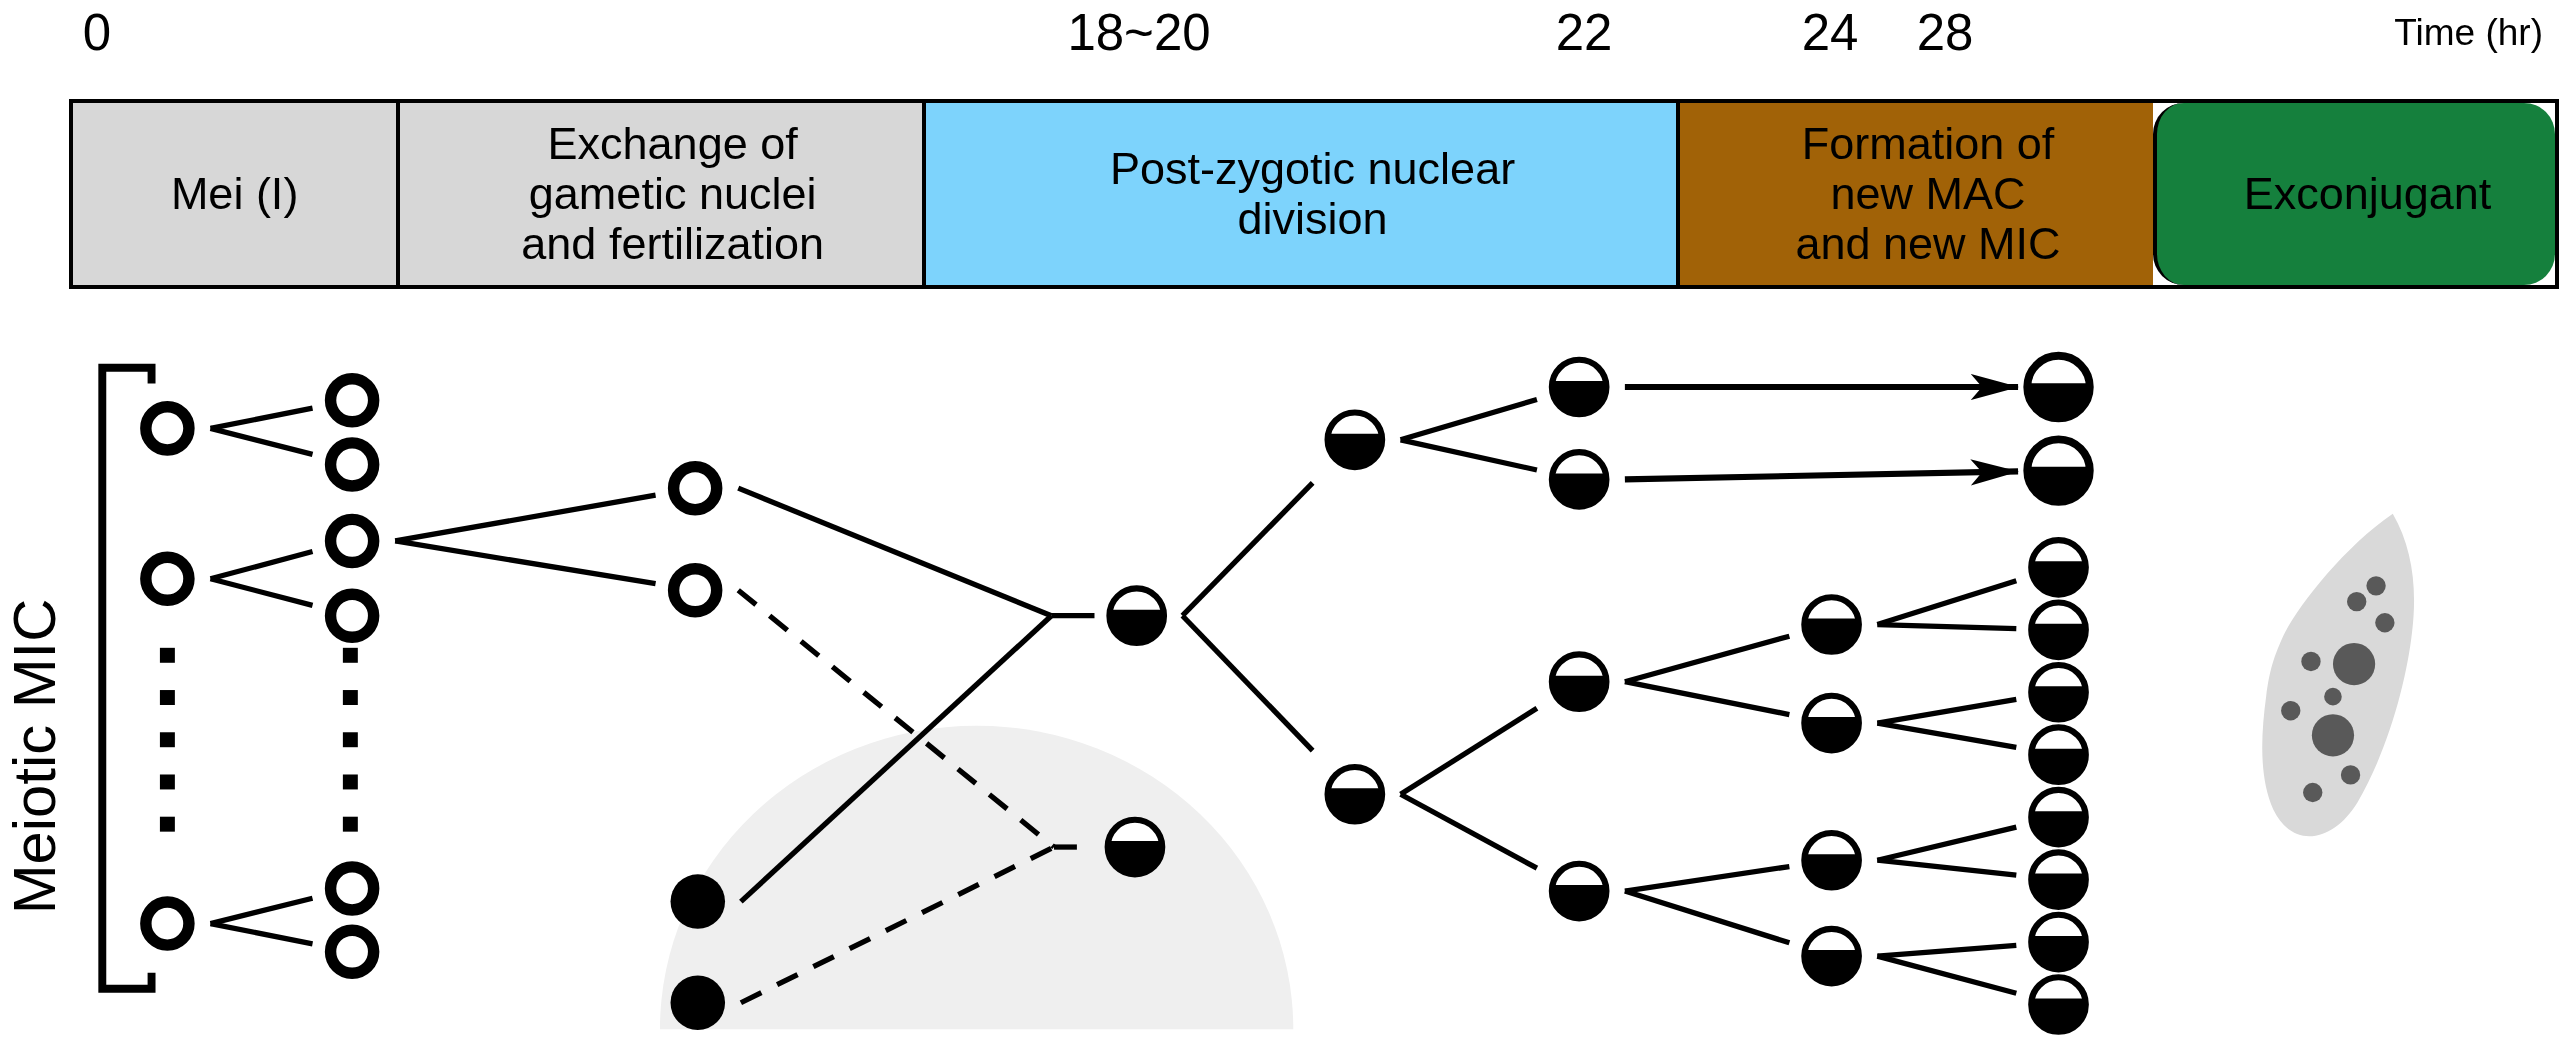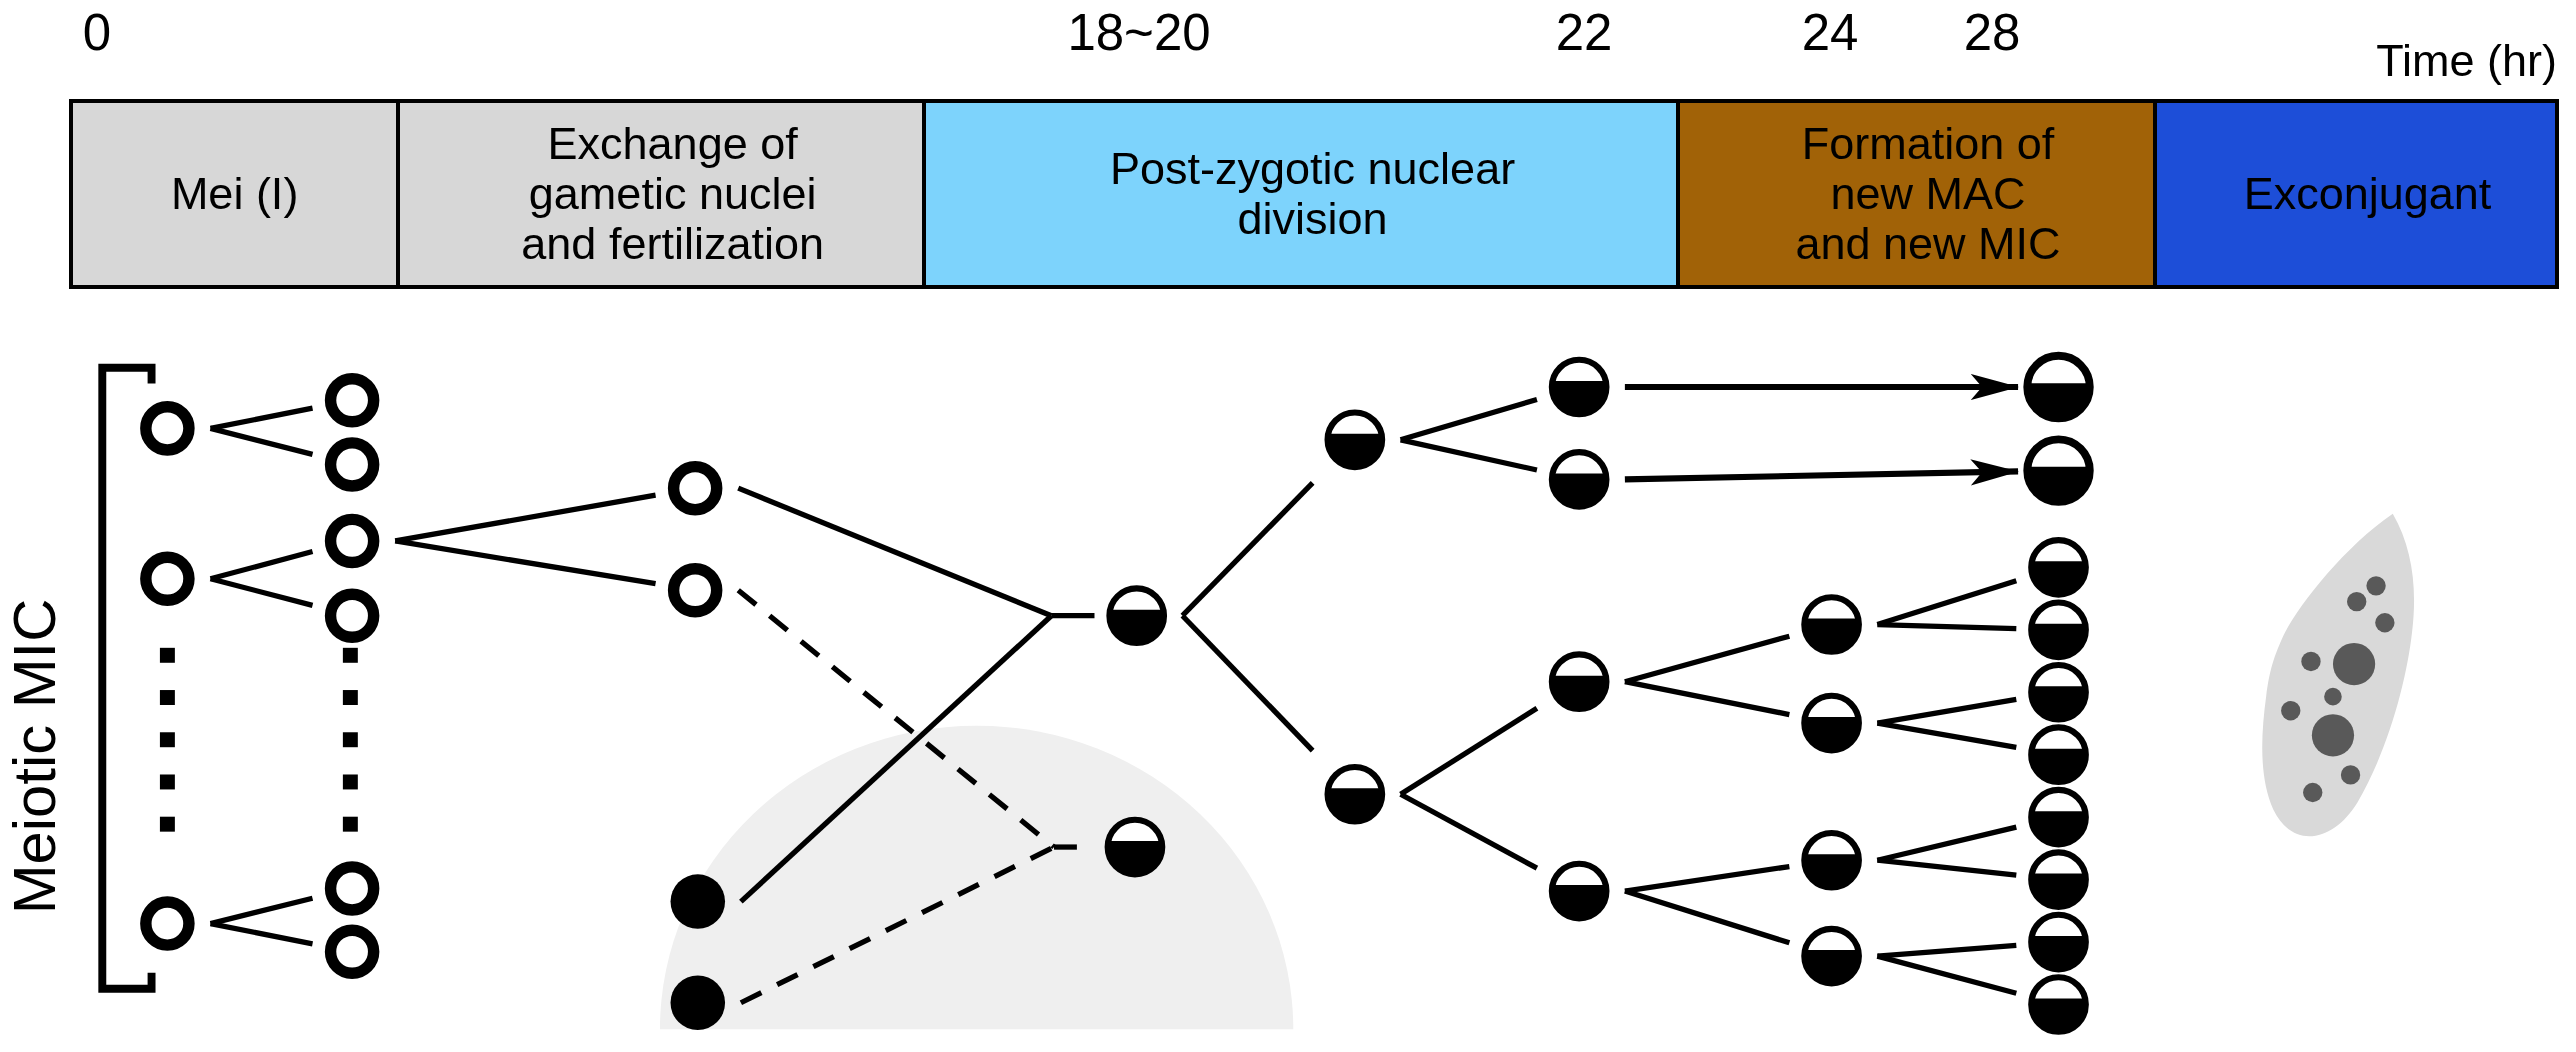--- a/index.html
+++ b/index.html
@@ -3,22 +3,22 @@
 <meta charset="utf-8">
 <style>
   html,body{margin:0;padding:0;background:#ffffff;}
   body{width:2576px;height:1052px;overflow:hidden;
        font-family:"Liberation Sans","DejaVu Sans",sans-serif;color:#000;}
   .page{position:relative;width:2576px;height:1052px;background:#fff;}
 
   
   .tick{position:absolute;top:5.3px;font-size:51px;line-height:56px;
         transform:translateX(-50%);white-space:nowrap;}
-  .t0{left:97px;} .t1{left:1139px;} .t2{left:1584px;} .t3{left:1830px;} .t4{left:1992px;}
-  .axis-label{position:absolute;top:5.3px;right:19px;font-size:45px;line-height:56px;white-space:nowrap;margin-top:28px;}
+  .t0{left:97px;} .t1{left:1139px;} .t2{left:1584px;} .t3{left:1830px;} .t4{left:1945px;}
+  .axis-label{position:absolute;top:5.3px;right:33px;font-size:37px;line-height:56px;white-space:nowrap;}
 
   
   .stagebar{position:absolute;left:69px;top:99px;width:2490px;height:190px;
             box-sizing:border-box;border:4.4px solid #000;display:flex;}
   .stage{box-sizing:border-box;display:flex;align-items:center;justify-content:center;
          text-align:center;font-size:45px;line-height:50px;white-space:pre-line;}
   .stage + .stage{border-left:4.4px solid #000;padding-left:23px;}
   .s0{flex:337 0 0;} .s1{flex:355 0 0;} .s2{flex:520 0 0;}
   .s3{flex:758 0 0;} .s4{flex:469 0 0;} .s5{flex:391 0 0;}
 
@@ -43,21 +43,21 @@
   <div class="stagebar">
     <div class="stage s0" style="background: rgb(215, 215, 215);">Mei (I)</div>
     <div class="stage s2" style="background: rgb(215, 215, 215);">Exchange of
 gametic nuclei
 and fertilization</div>
     <div class="stage s3" style="background: #7dd3fc;">Post-zygotic nuclear
 division</div>
     <div class="stage s4" style="background: #a16207;">Formation of
 new MAC
 and new MIC</div>
-    <div class="stage s5" style="background: #1d4ed8;">Exconjugant</div>
+    <div class="stage s5" style="background: #15803d; border-radius: 31px;">Exconjugant</div>
   </div>
 
   <svg class="fig" viewBox="0 0 2928 1196">
     <defs>
       <marker id="ah" markerUnits="userSpaceOnUse" markerWidth="70" markerHeight="44" refX="54" refY="17" orient="auto">
         <path d="M0,2 L55,17 L0,32 L13,17 Z" fill="#000"></path>
       </marker>
     </defs>
     <g id="diagram-layer">
         <path d="M 750 1170 A 360 345 0 0 1 1470 1170 Z" fill="#efefef"></path>

